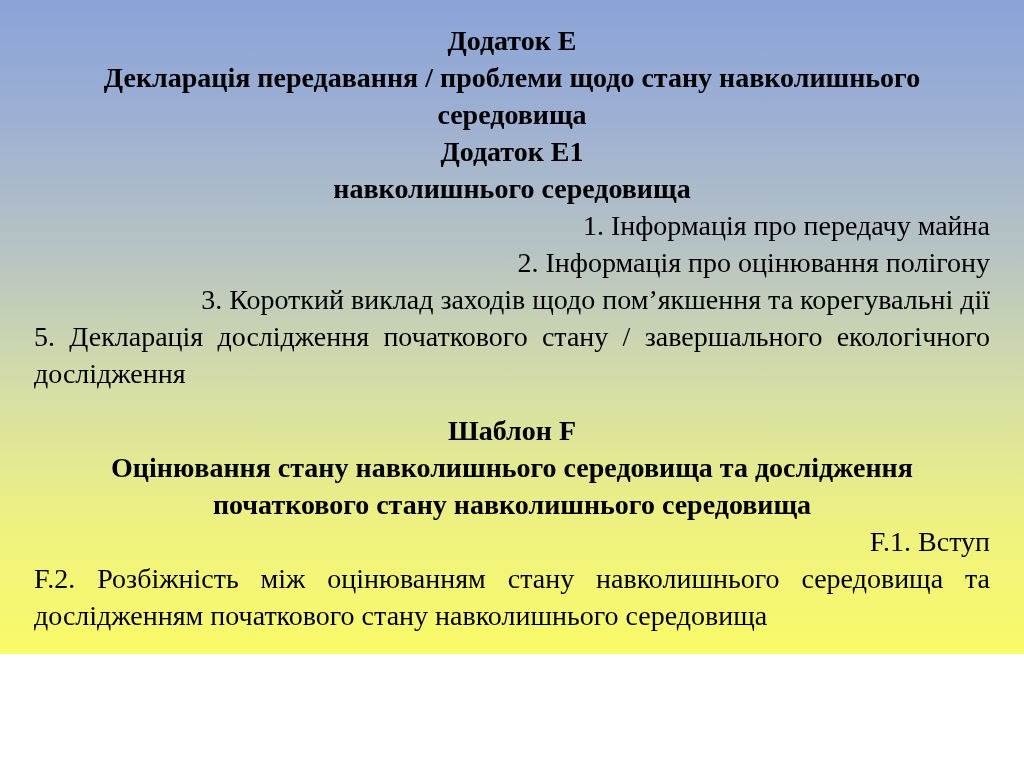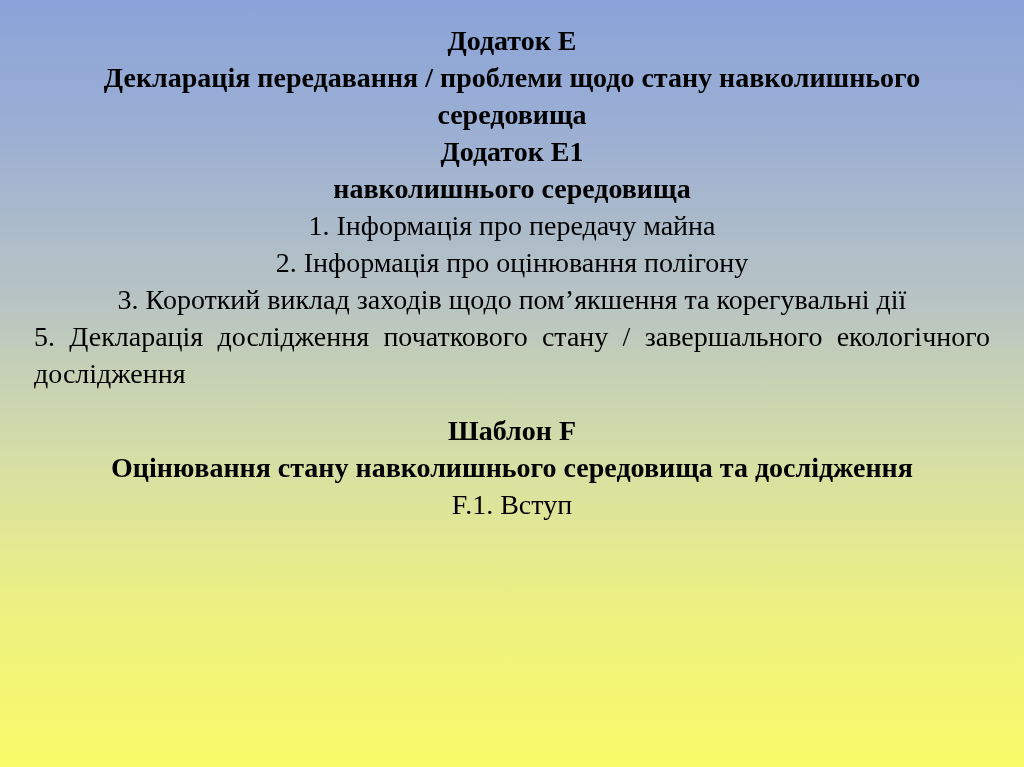--- a/index.html
+++ b/index.html
@@ -1,21 +1,21 @@
 <!DOCTYPE html>
 <html style="--g0: #8aa3d8; --g1: #9db0d3; --g2: #b9c5c2; --g3: #d6dfa5; --g4: #eef180; --g5: #f9fb68; --text-color: #000000;"><head>
 <meta charset="utf-8">
 <style>
   html, body {
     margin: 0;
     padding: 0;
   }
   .slide {
     width: 1024px;
-    height: 767px;
+    height: 654px;
     box-sizing: border-box;
     overflow: hidden;
     background: linear-gradient(180deg,
       var(--g0, #8aa3d8) 0%,
       var(--g1, #9db0d3) 18%,
       var(--g2, #b9c5c2) 40%,
       var(--g3, #d6dfa5) 60%,
       var(--g4, #eef180) 80%,
       var(--g5, #f9fb68) 100%);
     font-family: "Liberation Serif", "DejaVu Serif", serif;
@@ -23,21 +23,21 @@
     padding: 22px 34px 0 34px;
     font-size: 28px;
     line-height: 37px;
   }
   .heading {
     font-weight: bold;
     text-align: center;
     white-space: nowrap;
   }
   .item {
-    text-align: center;
+    text-align: right;
     white-space: nowrap;
   }
   .item.wrap {
     white-space: normal;
     text-align: justify;
   }
   .spacer {
     height: 20px;
   }
 </style>
@@ -53,15 +53,17 @@
 
   <div class="item">1. Інформація про передачу майна</div>
   <div class="item">2. Інформація про оцінювання полігону</div>
   <div class="item">3. Короткий виклад заходів щодо пом’якшення та корегувальні дії</div>
   <div class="item wrap">5. Декларація дослідження початкового стану / завершального екологічного дослідження</div>
 
   <div class="spacer"></div>
 
   <div class="heading">Шаблон F</div>
   <div class="heading">Оцінювання стану навколишнього середовища та дослідження</div>
+  <div class="heading">початкового стану навколишнього середовища</div>
 
   <div class="item">F.1. Вступ</div>
+  <div class="item wrap">F.2. Розбіжність між оцінюванням стану навколишнього середовища та дослідженням початкового стану навколишнього середовища</div>
 </div>
 
 </body></html>

